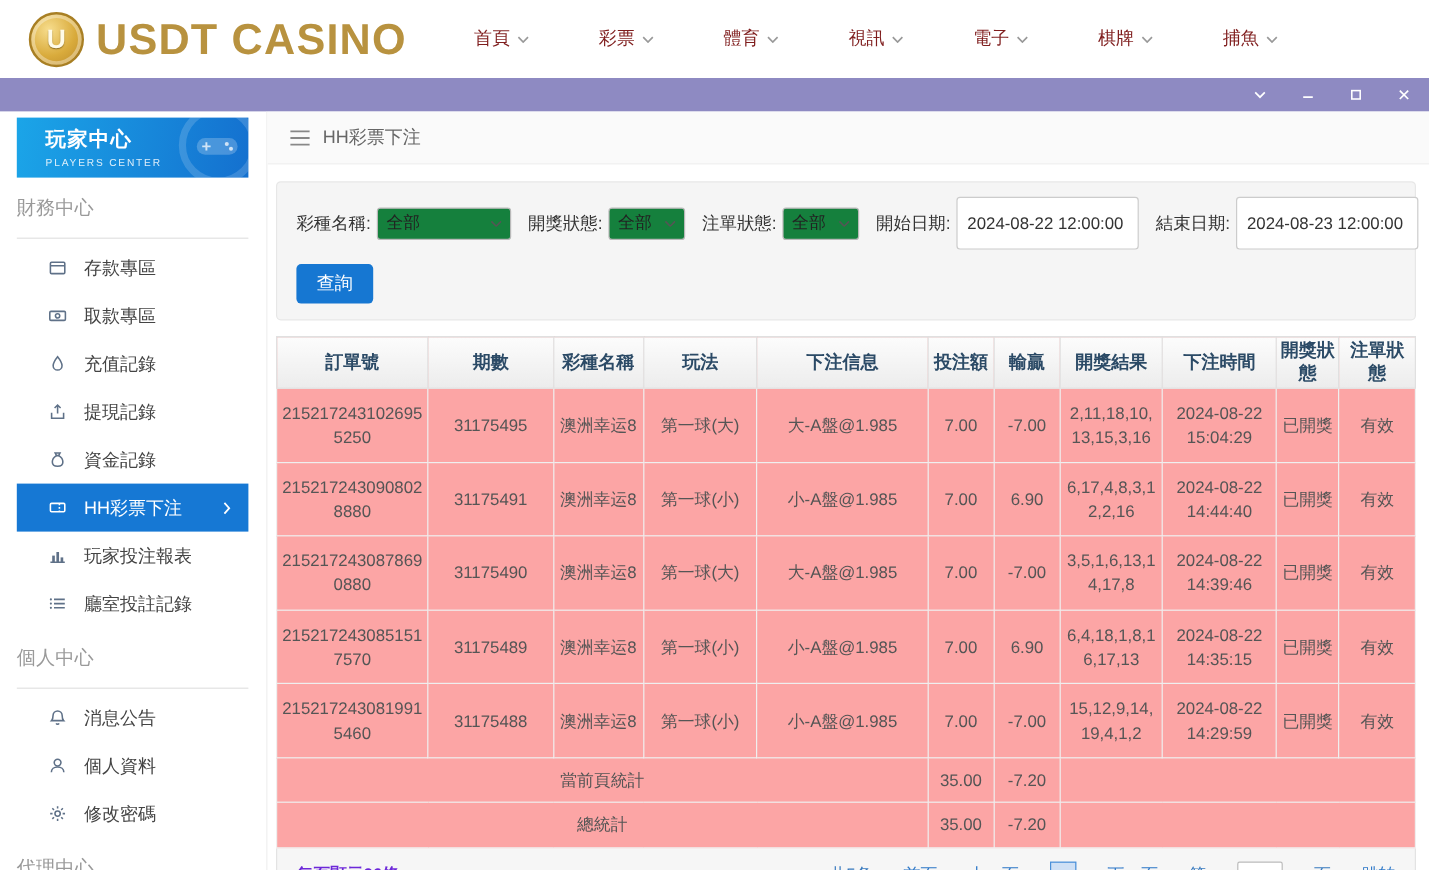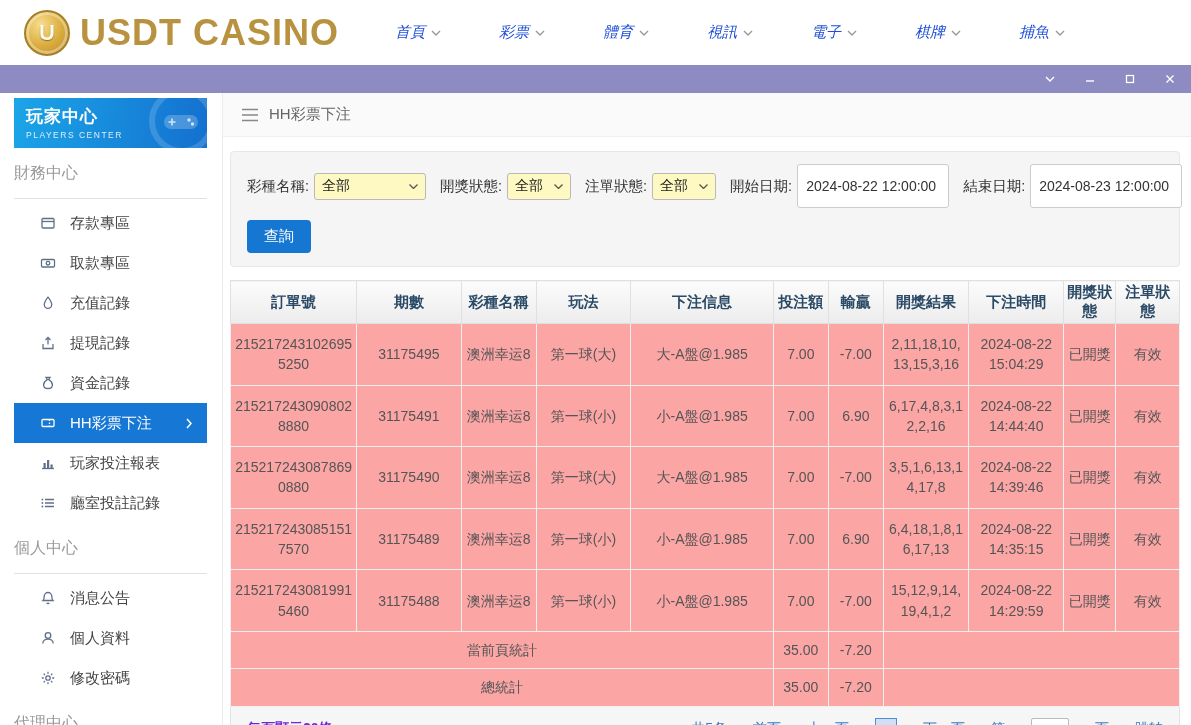--- a/index.html
+++ b/index.html
@@ -9,36 +9,36 @@
   
   .topbar { height:65px; background:#fff; display:flex; align-items:center; padding:0 24px; }
   .logo { display:flex; align-items:center; gap:10px; }
   .logo-coin { width:46px; height:46px; border-radius:50%;
     background:radial-gradient(circle at 35% 30%, #f7dd8d, #d9ab3c 55%, #b9882a);
     border:2px solid #a87f24; box-shadow:inset 0 0 0 3px rgba(255,255,255,.35);
     display:flex; align-items:center; justify-content:center;
     color:#fffbe8; font-weight:bold; font-size:22px; text-shadow:0 1px 1px #8a6a1d; }
   .logo-text { font-size:36px; font-weight:bold; color:#b8923f; letter-spacing:1px; }
   .mainnav { display:flex; margin-left:56px; gap:58px; }
-  .nav-item { display:flex; align-items:center; gap:6px; font-size:15px; color:#1d4ed8; cursor:pointer; white-space:nowrap;font-style:italic; }
+  .nav-item { display:flex; align-items:center; gap:6px; font-size:15px; color:#7f1d1d; cursor:pointer; white-space:nowrap; }
   .chev { width:10px; height:6px; }
 
   
   .titlebar { height:28px; background:#8e8ac2; display:flex; align-items:center;
     justify-content:flex-end; gap:26px; padding-right:14px; }
   .winbtn { width:14px; height:14px; display:flex; align-items:center; justify-content:center; cursor:pointer; }
   .winbtn svg { width:12px; height:12px; }
 
   
   .layout { display:flex; height:632px; }
 
   
   .sidebar { width:223px; background:#fff; border-right:1px solid #ececec; flex-shrink:0; overflow:hidden; }
   .player-center { margin:5px 15px 0 14px; height:50px; position:relative; overflow:hidden;
-    background:linear-gradient(100deg,#1ba5e8 0%,#1470cf 100%); color:#fff; padding:7px 12px; }
+    background:linear-gradient(100deg,#1ba5e8 0%,#1470cf 100%); color:#fff; padding:7px 24px; }
   .player-center .t1 { font-size:17px; font-weight:bold; letter-spacing:1px; }
   .player-center .t2 { font-size:8.5px; letter-spacing:1.5px; color:rgba(255,255,255,.85); margin-top:2px; }
   .player-center::after { content:""; position:absolute; right:-8px; top:-10px; width:54px; height:54px;
     border:6px solid rgba(255,255,255,.16); border-radius:50%; }
   .gamepad { position:absolute; right:8px; top:12px; width:36px; height:24px; opacity:.8; }
   .section-h { margin:0 15px 4px 14px; padding:15px 0 14px; color:#9a9a9a; font-size:16px;
     border-bottom:1px solid #e2e2e2; }
   .side-item { height:40px; margin:0 15px 0 14px; display:flex; align-items:center;
     padding-left:26px; gap:14px; font-size:15px; color:#444; cursor:pointer; }
   .side-item svg { width:16px; height:16px; color:#5f7188; flex-shrink:0; }
@@ -51,21 +51,21 @@
   .breadcrumb { height:44px; background:#fafafa; border-bottom:1px solid #f0f0f0;
     display:flex; align-items:center; gap:10px; padding-left:18px; color:#666; font-size:15px; flex-shrink:0; }
   .content { padding:14px 11px 0 7px; }
 
   
   .filterbox { background:#f5f5f5; border:1px solid #e7e7e7; border-radius:4px;
     padding:12px 16px 13px; margin-bottom:13px; }
   .filter-row { display:flex; align-items:center; flex-wrap:nowrap; font-size:14.5px; color:#333; }
   .f-label { margin-right:5px; white-space:nowrap; }
   .f-group { display:flex; align-items:center; margin-right:14px; }
-  .selectbox { background:#fef9c3; border:1px solid #b9b9b9; border-radius:3px; height:27px;
+  .selectbox { background:#15803d; border:1px solid #b9b9b9; border-radius:3px; height:27px;
     display:inline-flex; align-items:center; justify-content:space-between;
     padding:0 7px; font-size:14px; color:#222; cursor:pointer; }
   .selectbox .sv { margin-right:8px; }
   .sel-lg { width:112px; } .sel-sm { width:64px; }
   .date-input { width:152px; height:44px; border:1px solid #ccc; border-radius:3px;
     padding:0 8px; font-size:14px; color:#333; font-family:inherit; }
   .btn-search { margin-top:12px; background:#1677d2; color:#fff; border:none; border-radius:4px;
     padding:7px 17px; font-size:15px; cursor:pointer; }
 
   

